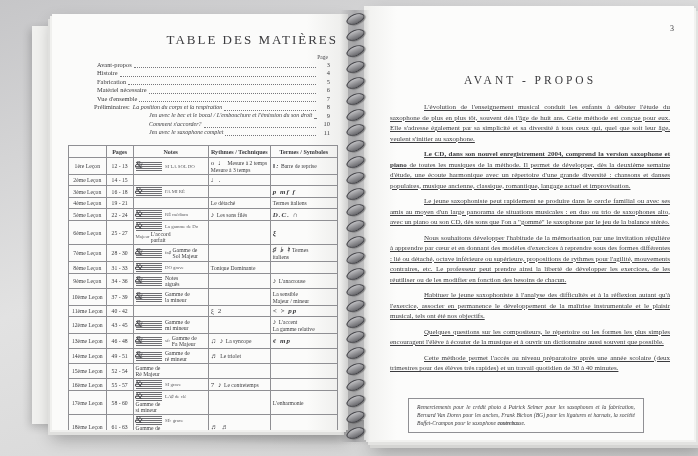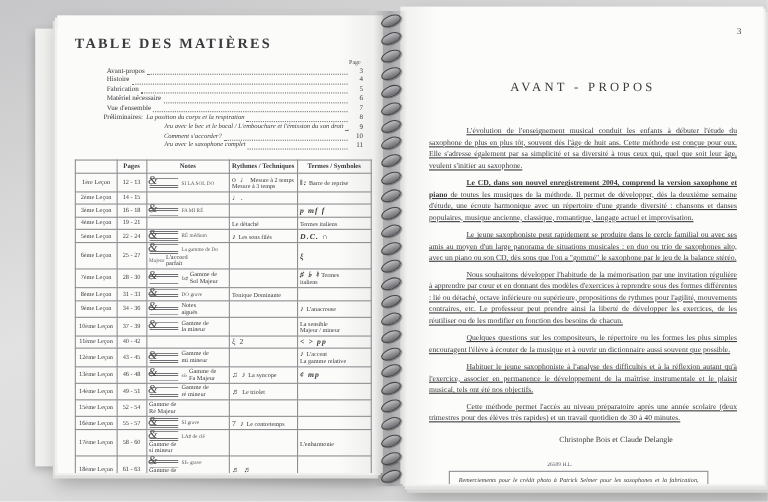--- a/index.html
+++ b/index.html
@@ -27,21 +27,21 @@
   .page-edge-left{position:absolute;left:32px;top:26px;width:24px;height:398px;
     background:#f1f1ef;box-shadow:-2px 3px 8px rgba(0,0,0,.2);}
   
   .spine{position:absolute;left:340px;top:10px;width:30px;height:432px;
     background:linear-gradient(to right,rgba(150,150,152,.0),rgba(120,120,124,.45) 50%,rgba(170,170,172,.0));
     z-index:5;display:flex;flex-direction:column;justify-content:space-between;padding:4px 0;box-sizing:border-box;}
   .coil{display:block;width:17px;height:8px;margin:0 auto;border:1.6px solid #45454a;
     border-radius:50%;transform:rotate(-22deg);background:linear-gradient(#bfbfc2,#6a6a6e);
     box-shadow:1px 1px 1px rgba(0,0,0,.35);}
   
-  .toc-title{text-align:left;font-size:13px;letter-spacing:2px;margin:4px 0 6px;font-weight:700;}
+  .toc-title{text-align:right;font-size:13px;letter-spacing:2px;margin:4px 0 6px;font-weight:400;}
   .page-col{ text-align:right;font-size:5.5px;padding-right:10px;color:#4a4a4e;}
   .toc-list{margin:1px 0 8px;padding:0 8px 0 26px;}
   .toc-row{display:flex;align-items:flex-end;font-size:6.4px;line-height:1.32;}
   .toc-row .toc-prefix{font-size:6.4px;margin-right:3px;white-space:nowrap;}
   .toc-row.sub{padding-left:52px;}
   .toc-row.sub .toc-label,.toc-row.has-prefix .toc-label{font-style:italic;font-size:6px;}
   .dots{flex:1;border-bottom:1px dotted #77777b;margin:0 2px 1px;}
   .toc-page{width:12px;text-align:right;}
   table.lessons{width:100%;border-collapse:collapse;table-layout:fixed;font-size:5.7px;}
   table.lessons th,table.lessons td{border:0.5px solid #8f8f93;padding:1px 2px;vertical-align:middle;}
@@ -55,21 +55,21 @@
   .clef{position:absolute;left:-1px;top:-2.5px;font-style:italic;font-size:11px;line-height:1;color:#4c4c50;}
   .nlab{font-size:4.8px;color:#5a5a5e;}
   .ncap{font-size:5.7px;display:inline-block;vertical-align:middle;}
   .msym{font-size:7px;letter-spacing:1px;color:#3c3c40;}
   .rlab{font-size:5.6px;}
   .tsym{font-family:"Liberation Serif",serif;font-style:italic;font-weight:700;font-size:7px;letter-spacing:1px;}
   .tlab{font-size:5.6px;}
   .pre{white-space:pre-line;}
   
   .pagenum{position:absolute;top:18px;right:20px;font-size:8px;}
-  .fw-title{text-align:center;font-size:11.5px;letter-spacing:3px;margin:52px 0 28px;font-weight:400;}
+  .fw-title{text-align:center;font-size:11.5px;letter-spacing:3px;margin:52px 0 16px;font-weight:400;}
   .fw-body{font-size:7px;line-height:1.5;text-align:justify;text-decoration:underline;}
   .fw-body p{margin:0 0 5px;text-indent:14px;}
   .fw-body .lead{font-weight:700;margin-left:20px;}
   .signature{text-align:center;font-size:7.2px;margin-top:10px;padding-left:60px;}
   .ack-box{border:0.5px solid #909094;font-style:italic;font-size:5.6px;line-height:1.5;
     padding:4px 8px;margin:24px 26px 0 18px;text-align:justify;}
   .plate{position:absolute;bottom:14px;left:0;right:40px;text-align:center;font-size:5px;color:#55555a;}
 </style>
 </head>
 <body>
@@ -540,22 +540,21 @@
   <h1 class="fw-title">AVANT - PROPOS</h1>
   <div class="fw-body" id="fw-body">
   <p><strong class="lead"></strong><span>L'évolution de l'enseignement musical conduit les enfants à débuter l'étude du saxophone de plus en plus tôt, souvent dès l'âge de huit ans. Cette méthode est conçue pour eux. Elle s'adresse également par sa simplicité et sa diversité à tous ceux qui, quel que soit leur âge, veulent s'initier au saxophone.</span></p>
 
   <p><strong class="lead">Le CD, dans son nouvel enregistrement 2004, comprend la version saxophone et piano</strong><span> de toutes les musiques de la méthode. Il permet de développer, dès la deuxième semaine d'étude, une écoute harmonique avec un répertoire d'une grande diversité : chansons et danses populaires, musique ancienne, classique, romantique, langage actuel et improvisation.</span></p>
 
   <p><strong class="lead"></strong><span>Le jeune saxophoniste peut rapidement se produire dans le cercle familial ou avec ses amis au moyen d'un large panorama de situations musicales : en duo ou trio de saxophones alto, avec un piano ou son CD, dès sons que l'on a "gommé" le saxophone par le jeu de la balance stéréo.</span></p>
 
   <p><strong class="lead"></strong><span>Nous souhaitons développer l'habitude de la mémorisation par une invitation régulière à apprendre par cœur et en donnant des modèles d'exercices à reprendre sous des formes différentes : lié ou détaché, octave inférieure ou supérieure, propositions de rythmes pour l'agilité, mouvements contraires, etc. Le professeur peut prendre ainsi la liberté de développer les exercices, de les réutiliser ou de les modifier en fonction des besoins de chacun.</span></p>
 
+  <p><strong class="lead"></strong><span>Habituer le jeune saxophoniste à l'analyse des difficultés et à la réflexion autant qu'à l'exercice, associer en permanence le développement de la maîtrise instrumentale et le plaisir musical, tels ont été nos objectifs.</span></p>
+
   <p><strong class="lead"></strong><span>Quelques questions sur les compositeurs, le répertoire ou les formes les plus simples encouragent l'élève à écouter de la musique et à ouvrir un dictionnaire aussi souvent que possible.</span></p>
-
-  <p><strong class="lead"></strong><span>Habituer le jeune saxophoniste à l'analyse des difficultés et à la réflexion autant qu'à l'exercice, associer en permanence le développement de la maîtrise instrumentale et le plaisir musical, tels ont été nos objectifs.</span></p>
 
   <p><strong class="lead"></strong><span>Cette méthode permet l'accès au niveau préparatoire après une année scolaire (deux trimestres pour des élèves très rapides) et un travail quotidien de 30 à 40 minutes.</span></p>
 </div>
-  <div class="signature">Christophe Bois et Claude Delangle</div>
   <div class="ack-box">Remerciements pour le crédit photo à Patrick Selmer pour les saxophones et la fabrication, Bernard Van Doren pour les anches, Frank Bichon (BG) pour les ligatures et harnais, la société Buffet-Crampon pour le saxophone contrebasse.</div>
   <div class="plate">26509 H.L.</div>
 </div>
 
 </body></html>

